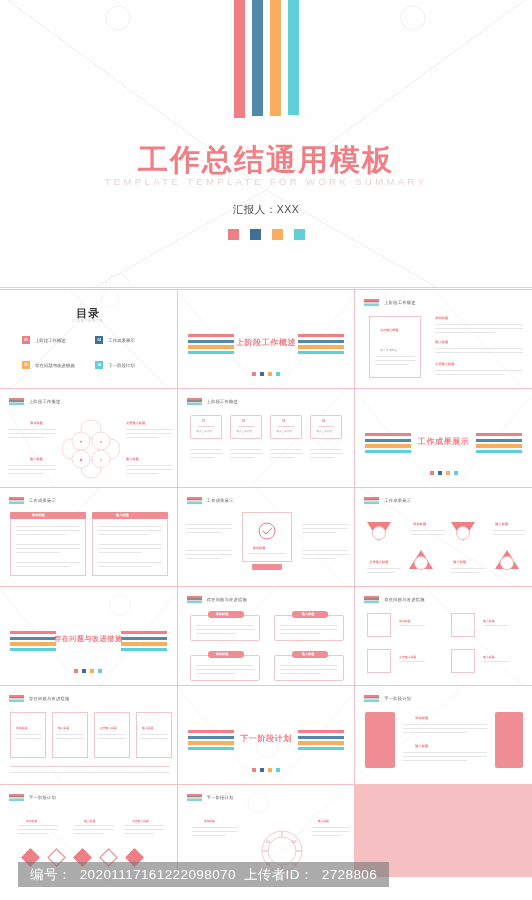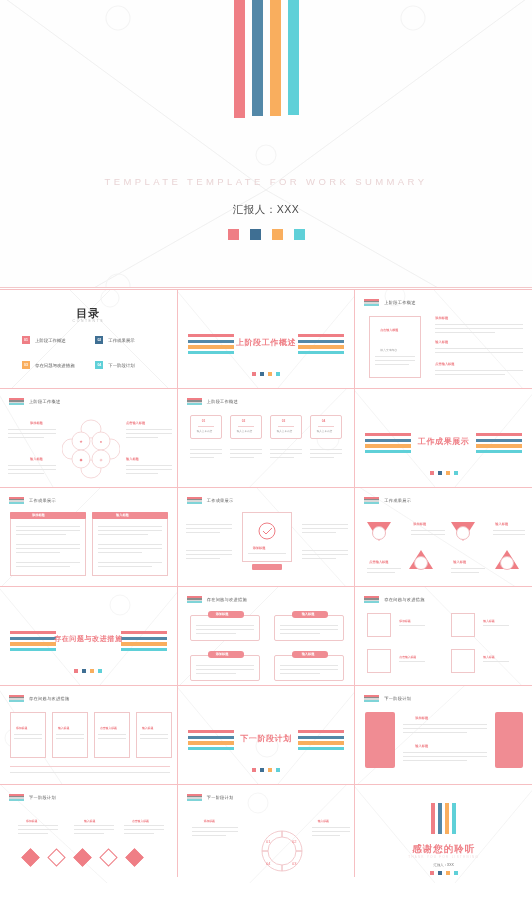--- a/index.html
+++ b/index.html
@@ -278,20 +278,21 @@
       </g>
     </svg>
 
     <div class="hero-bars">
       <i class="bar b0" style="background:#ef7e85"></i>
       <i class="bar b1" style="background:#5388a8"></i>
       <i class="bar b2" style="background:#f9ae5e"></i>
       <i class="bar b3" style="background:#5fd0d8"></i>
     </div>
 
+    <div class="hero-title">工作总结通用模板</div>
     <div class="hero-sub">TEMPLATE TEMPLATE FOR WORK SUMMARY</div>
     <div class="hero-presenter">汇报人：XXX</div>
 
     <div class="hero-dots">
       <i style="background:#ef7e85"></i>
       <i style="background:#3f6f93"></i>
       <i style="background:#f9ae5e"></i>
       <i style="background:#5fd0d8"></i>
     </div>
   </div>
@@ -800,38 +801,23 @@
       <div class="mtiny" style="left:26px;top:34px;font-size:2.8px">添加标题</div>
       <div class="ml" style="left:14px;top:42px;width:46px"></div>
       <div class="ml" style="left:14px;top:46px;width:46px"></div>
       <div class="ml" style="left:14px;top:50px;width:34px"></div>
       <div class="mtiny" style="left:140px;top:34px;font-size:2.8px">输入标题</div>
       <div class="ml" style="left:134px;top:42px;width:38px"></div>
       <div class="ml" style="left:134px;top:46px;width:38px"></div>
       <div class="ml" style="left:134px;top:50px;width:28px"></div>
     </div>
 
-    <div class="thumb">
-      <svg class="wm" width="178" height="98">
-          <line x1="-10" y1="-10" x2="90" y2="110" stroke="#ececec" stroke-width=".6"></line>
-          <line x1="190" y1="-10" x2="90" y2="110" stroke="#ececec" stroke-width=".6"></line>
-        </svg>
-      <div class="ty-bars">
-        <i style="background:#ef7e85"></i>
-        <i style="background:#5388a8"></i>
-        <i style="background:#f9ae5e"></i>
-        <i style="background:#5fd0d8"></i>
-      </div>
-      <div class="ty-title">感谢您的聆听</div>
-      <div class="ty-sub">THANK YOU FOR LISTENING</div>
-      <div class="ty-name">汇报人：XXX</div>
-      <div class="ty-dots">
-        <i style="background:#ef7e85"></i>
-          <i style="background:#3f6f93"></i>
-          <i style="background:#f9ae5e"></i>
-          <i style="background:#5fd0d8"></i>
-      </div>
-    </div>
 
   </div>
 
+  <div id="footer">
+    <span>编号：</span>
+    <span class="fnum">20201117161222098070</span>
+    <span>上传者ID：</span>
+    <span class="fnum">2728806</span>
+  </div>
 
 </div>
 
 </body></html>

